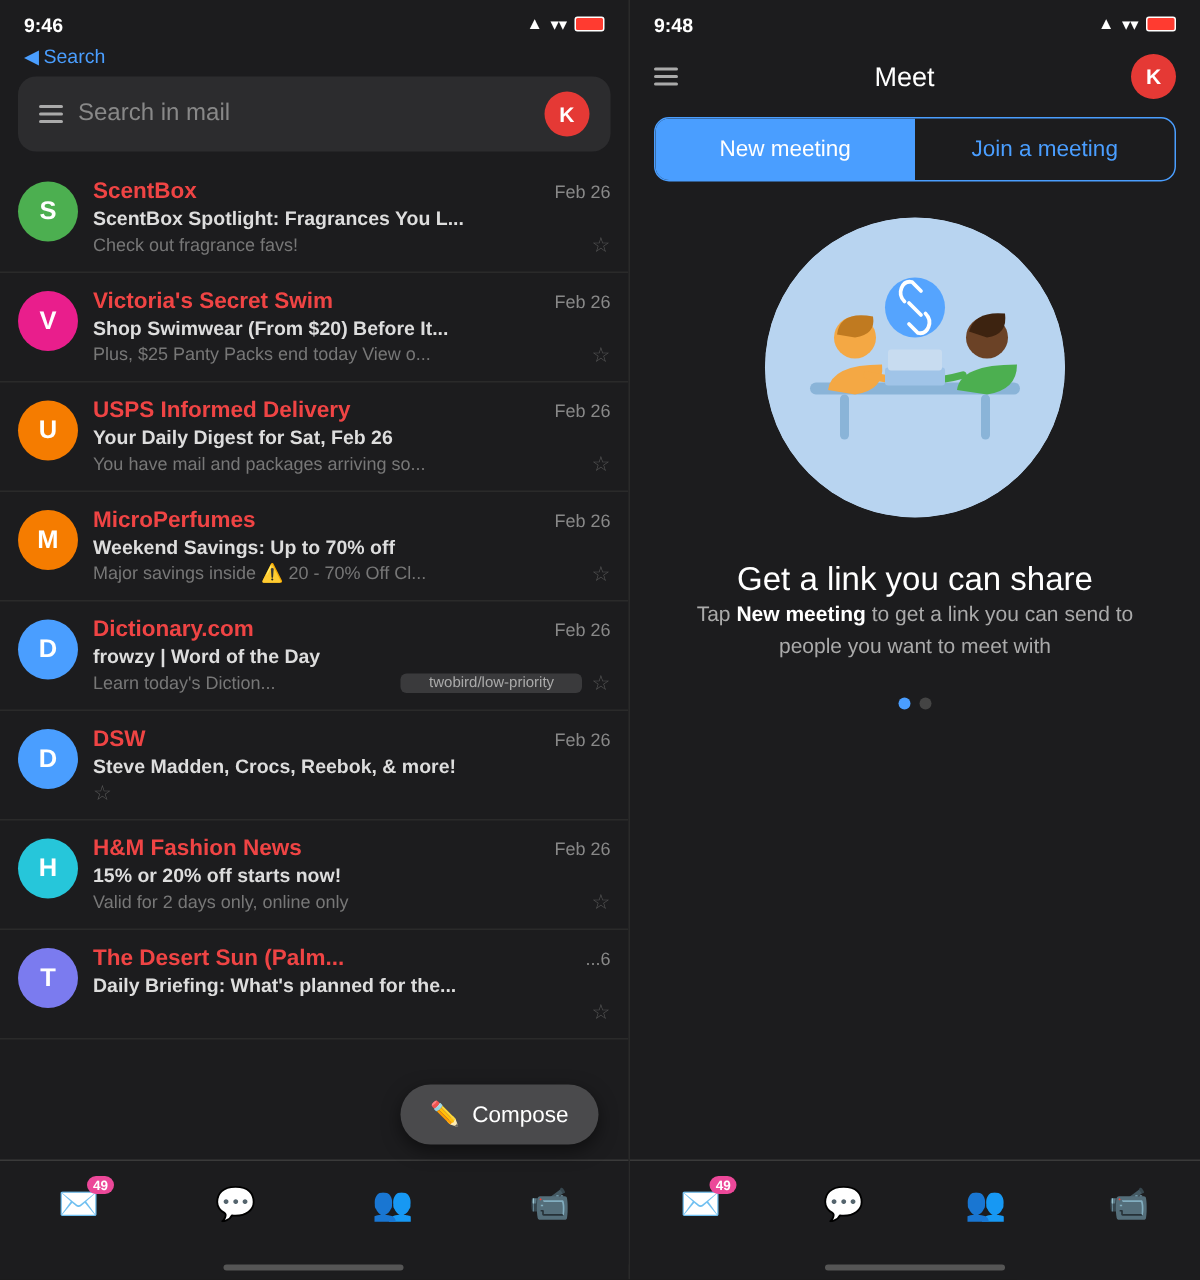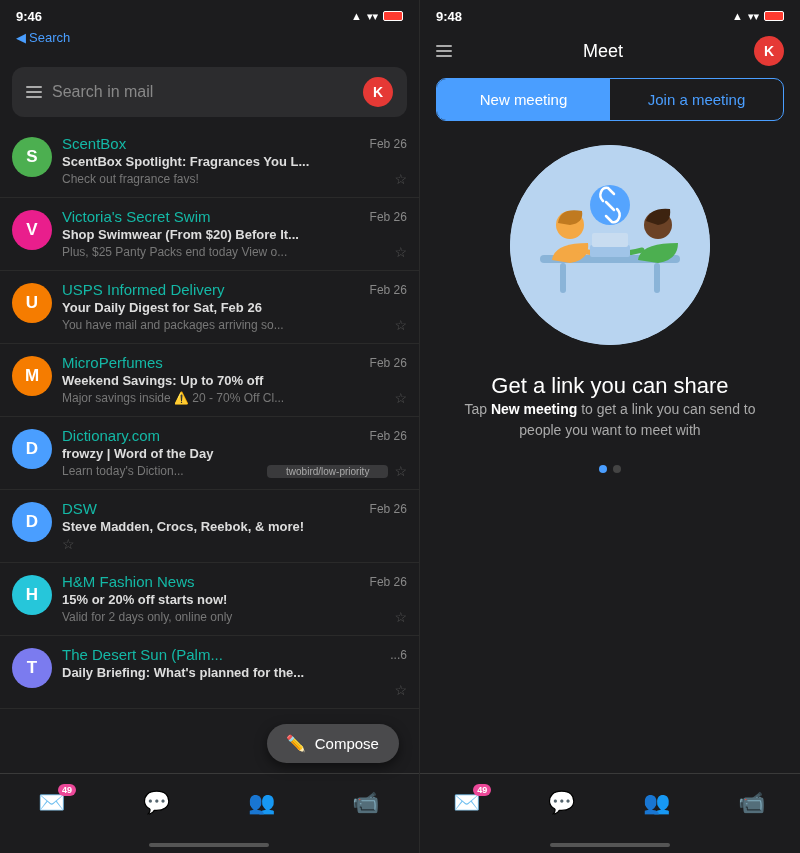--- a/index.html
+++ b/index.html
@@ -48,21 +48,21 @@
     .back-nav {
       padding: 2px 16px 6px;
       font-size: 13px;
       color: #4a9eff;
       display: flex;
       align-items: center;
       gap: 3px;
     }
 
     .search-bar {
-      margin: 16px 12px 8px;
+      margin: 0 12px 8px;
       background: #2c2c2e;
       border-radius: 12px;
       padding: 10px 14px;
       display: flex;
       align-items: center;
       gap: 10px;
     }
     .hamburger-icon {
       display: flex;
       flex-direction: column;
@@ -128,22 +128,22 @@
       min-width: 0;
     }
     .email-header {
       display: flex;
       justify-content: space-between;
       align-items: center;
       margin-bottom: 2px;
     }
     .sender-name {
       font-size: 15px;
-      font-weight: 400;
-      color: #14b8a6;
+      font-weight: 700;
+      color: #ef4444;
     }
     .email-date {
       font-size: 12px;
       color: #888;
     }
     .email-subject {
       font-size: 13px;
       font-weight: 600;
       color: #ddd;
       white-space: nowrap;

